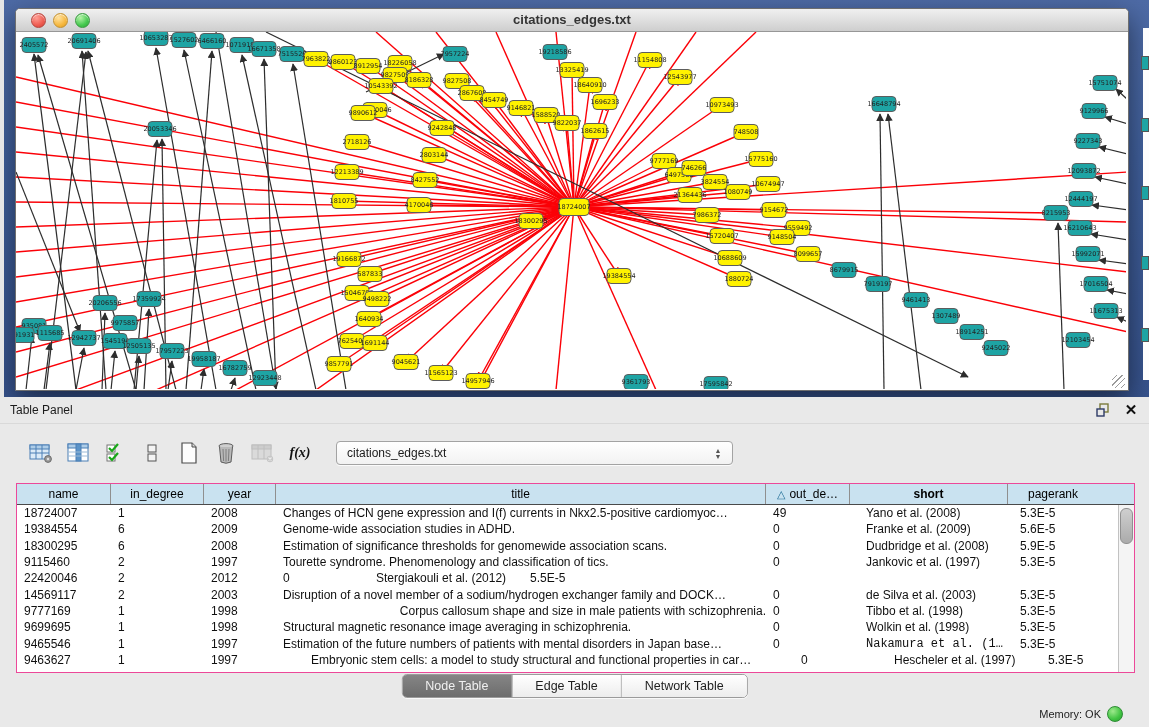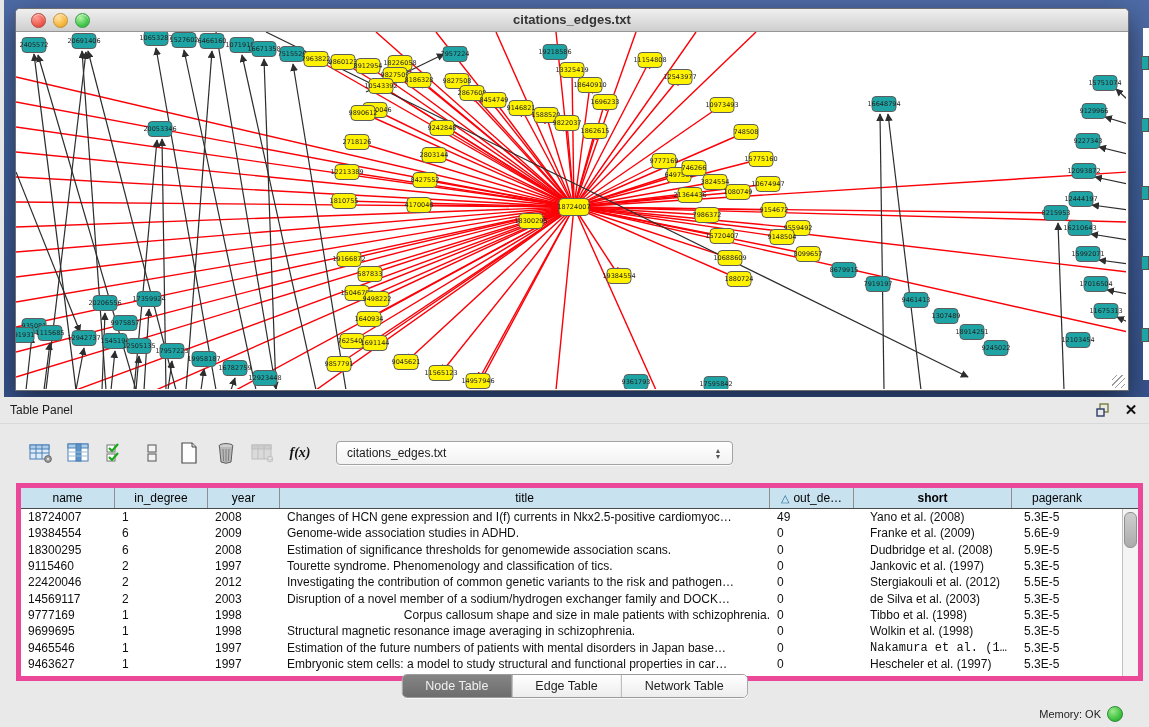--- a/index.html
+++ b/index.html
@@ -39,21 +39,21 @@
   .tbtn{width:26px;height:24px;display:flex;align-items:center;justify-content:center;}
   .fx{font-family:"Liberation Serif",serif;font-style:italic;font-weight:bold;font-size:14px;color:#111;}
   .dropdown{margin-left:12px;width:395px;height:22px;background:linear-gradient(#ffffff,#f2f2f2);
             border:1px solid #a3a3a3;border-radius:4px;display:flex;align-items:center;
             box-shadow:0 1px 0 rgba(255,255,255,.8);}
   .dd-value{flex:1;font-size:12px;color:#1b1b1b;padding-left:10px;}
   .dd-arrows{width:20px;display:flex;flex-direction:column;align-items:center;gap:1px;padding-right:4px;}
   .dd-arrows span{font-size:7px;line-height:5px;color:#555;}
 
   .tablebox{position:absolute;left:16px;top:86px;width:1117px;height:188px;
-            border:5px solid #ec4899;background:#fff;overflow:hidden;}
+            border:1px solid #ec4899;background:#fff;overflow:hidden;}
   .thead{display:flex;height:21px;background:#c9e2f0;border-bottom:1px solid #4a4a4a;box-sizing:border-box;}
   .th{box-sizing:border-box;border-right:1px solid #8f8f8f;font-size:12px;color:#000;
       display:flex;align-items:center;justify-content:center;overflow:hidden;white-space:nowrap;}
   .th:last-child{border-right:none;}
   .sortmark{color:#1f6e96;margin-right:4px;font-size:11px;}
   .trow{display:flex;height:16.3px;align-items:center;}
   .td{box-sizing:border-box;padding-left:7px;font-size:12px;color:#101010;
       overflow:hidden;white-space:nowrap;text-overflow:ellipsis;}
   .vscroll{position:absolute;right:0;top:21px;bottom:0;width:15px;background:#f4f4f4;border-left:1px solid #c2c2c2;}
   .vthumb{position:absolute;left:1px;top:3px;width:11px;height:34px;border-radius:6px;
@@ -767,21 +767,21 @@
             <div class="td" style="width: 158px; padding-left: 16px;">Yano et al. (2008)</div>
             <div class="td" style="width: 90px; padding-left: 12px;">5.3E-5</div>
           </div>
           <div class="trow">
             <div class="td" style="width: 94px;">19384554</div>
             <div class="td" style="width: 93px;">6</div>
             <div class="td" style="width: 72px;">2009</div>
             <div class="td" style="width: 490px;">Genome-wide association studies in ADHD.</div>
             <div class="td" style="width: 84px;">0</div>
             <div class="td" style="width: 158px; padding-left: 16px;">Franke et al. (2009)</div>
-            <div class="td" style="width: 90px; padding-left: 12px;">5.6E-9</div>
+            <div class="td" style="width: 90px; padding-left: 12px;">5.6E-5</div>
           </div>
           <div class="trow">
             <div class="td" style="width: 94px;">18300295</div>
             <div class="td" style="width: 93px;">6</div>
             <div class="td" style="width: 72px;">2008</div>
             <div class="td" style="width: 490px;">Estimation of significance thresholds for genomewide association scans.</div>
             <div class="td" style="width: 84px;">0</div>
             <div class="td" style="width: 158px; padding-left: 16px;">Dudbridge et al. (2008)</div>
             <div class="td" style="width: 90px; padding-left: 12px;">5.9E-5</div>
           </div>
@@ -791,21 +791,20 @@
             <div class="td" style="width: 72px;">1997</div>
             <div class="td" style="width: 490px;">Tourette syndrome. Phenomenology and classification of tics.</div>
             <div class="td" style="width: 84px;">0</div>
             <div class="td" style="width: 158px; padding-left: 16px;">Jankovic et al. (1997)</div>
             <div class="td" style="width: 90px; padding-left: 12px;">5.3E-5</div>
           </div>
           <div class="trow">
             <div class="td" style="width: 94px;">22420046</div>
             <div class="td" style="width: 93px;">2</div>
             <div class="td" style="width: 72px;">2012</div>
-            <div class="td" style="width: 490px;">Investigating the contribution of common genetic variants to the risk and pathogen…</div>
             <div class="td" style="width: 84px;">0</div>
             <div class="td" style="width: 158px; padding-left: 16px;">Stergiakouli et al. (2012)</div>
             <div class="td" style="width: 90px; padding-left: 12px;">5.5E-5</div>
           </div>
           <div class="trow">
             <div class="td" style="width: 94px;">14569117</div>
             <div class="td" style="width: 93px;">2</div>
             <div class="td" style="width: 72px;">2003</div>
             <div class="td" style="width: 490px;">Disruption of a novel member of a sodium/hydrogen exchanger family and DOCK…</div>
             <div class="td" style="width: 84px;">0</div>
@@ -836,21 +835,21 @@
             <div class="td" style="width: 72px;">1997</div>
             <div class="td" style="width: 490px;">Estimation of the future numbers of patients with mental disorders in Japan base…</div>
             <div class="td" style="width: 84px;">0</div>
             <div class="td" style="width: 158px; padding-left: 16px; font-family: Liberation Mono, monospace;">Nakamura et al. (1997)</div>
             <div class="td" style="width: 90px; padding-left: 12px;">5.3E-5</div>
           </div>
           <div class="trow">
             <div class="td" style="width: 94px;">9463627</div>
             <div class="td" style="width: 93px;">1</div>
             <div class="td" style="width: 72px;">1997</div>
-            <div class="td" style="width: 490px;">Embryonic stem cells: a model to study structural and functional properties in car…</div>
+            <div class="td" style="width: 490px; margin-left: 28px;">Embryonic stem cells: a model to study structural and functional properties in car…</div>
             <div class="td" style="width: 84px;">0</div>
             <div class="td" style="width: 158px; padding-left: 16px;">Hescheler et al. (1997)</div>
             <div class="td" style="width: 90px; padding-left: 12px;">5.3E-5</div>
           </div>
         </div>
       <div class="vscroll">
         <div class="vthumb"></div>
       </div>
     </div>
 

